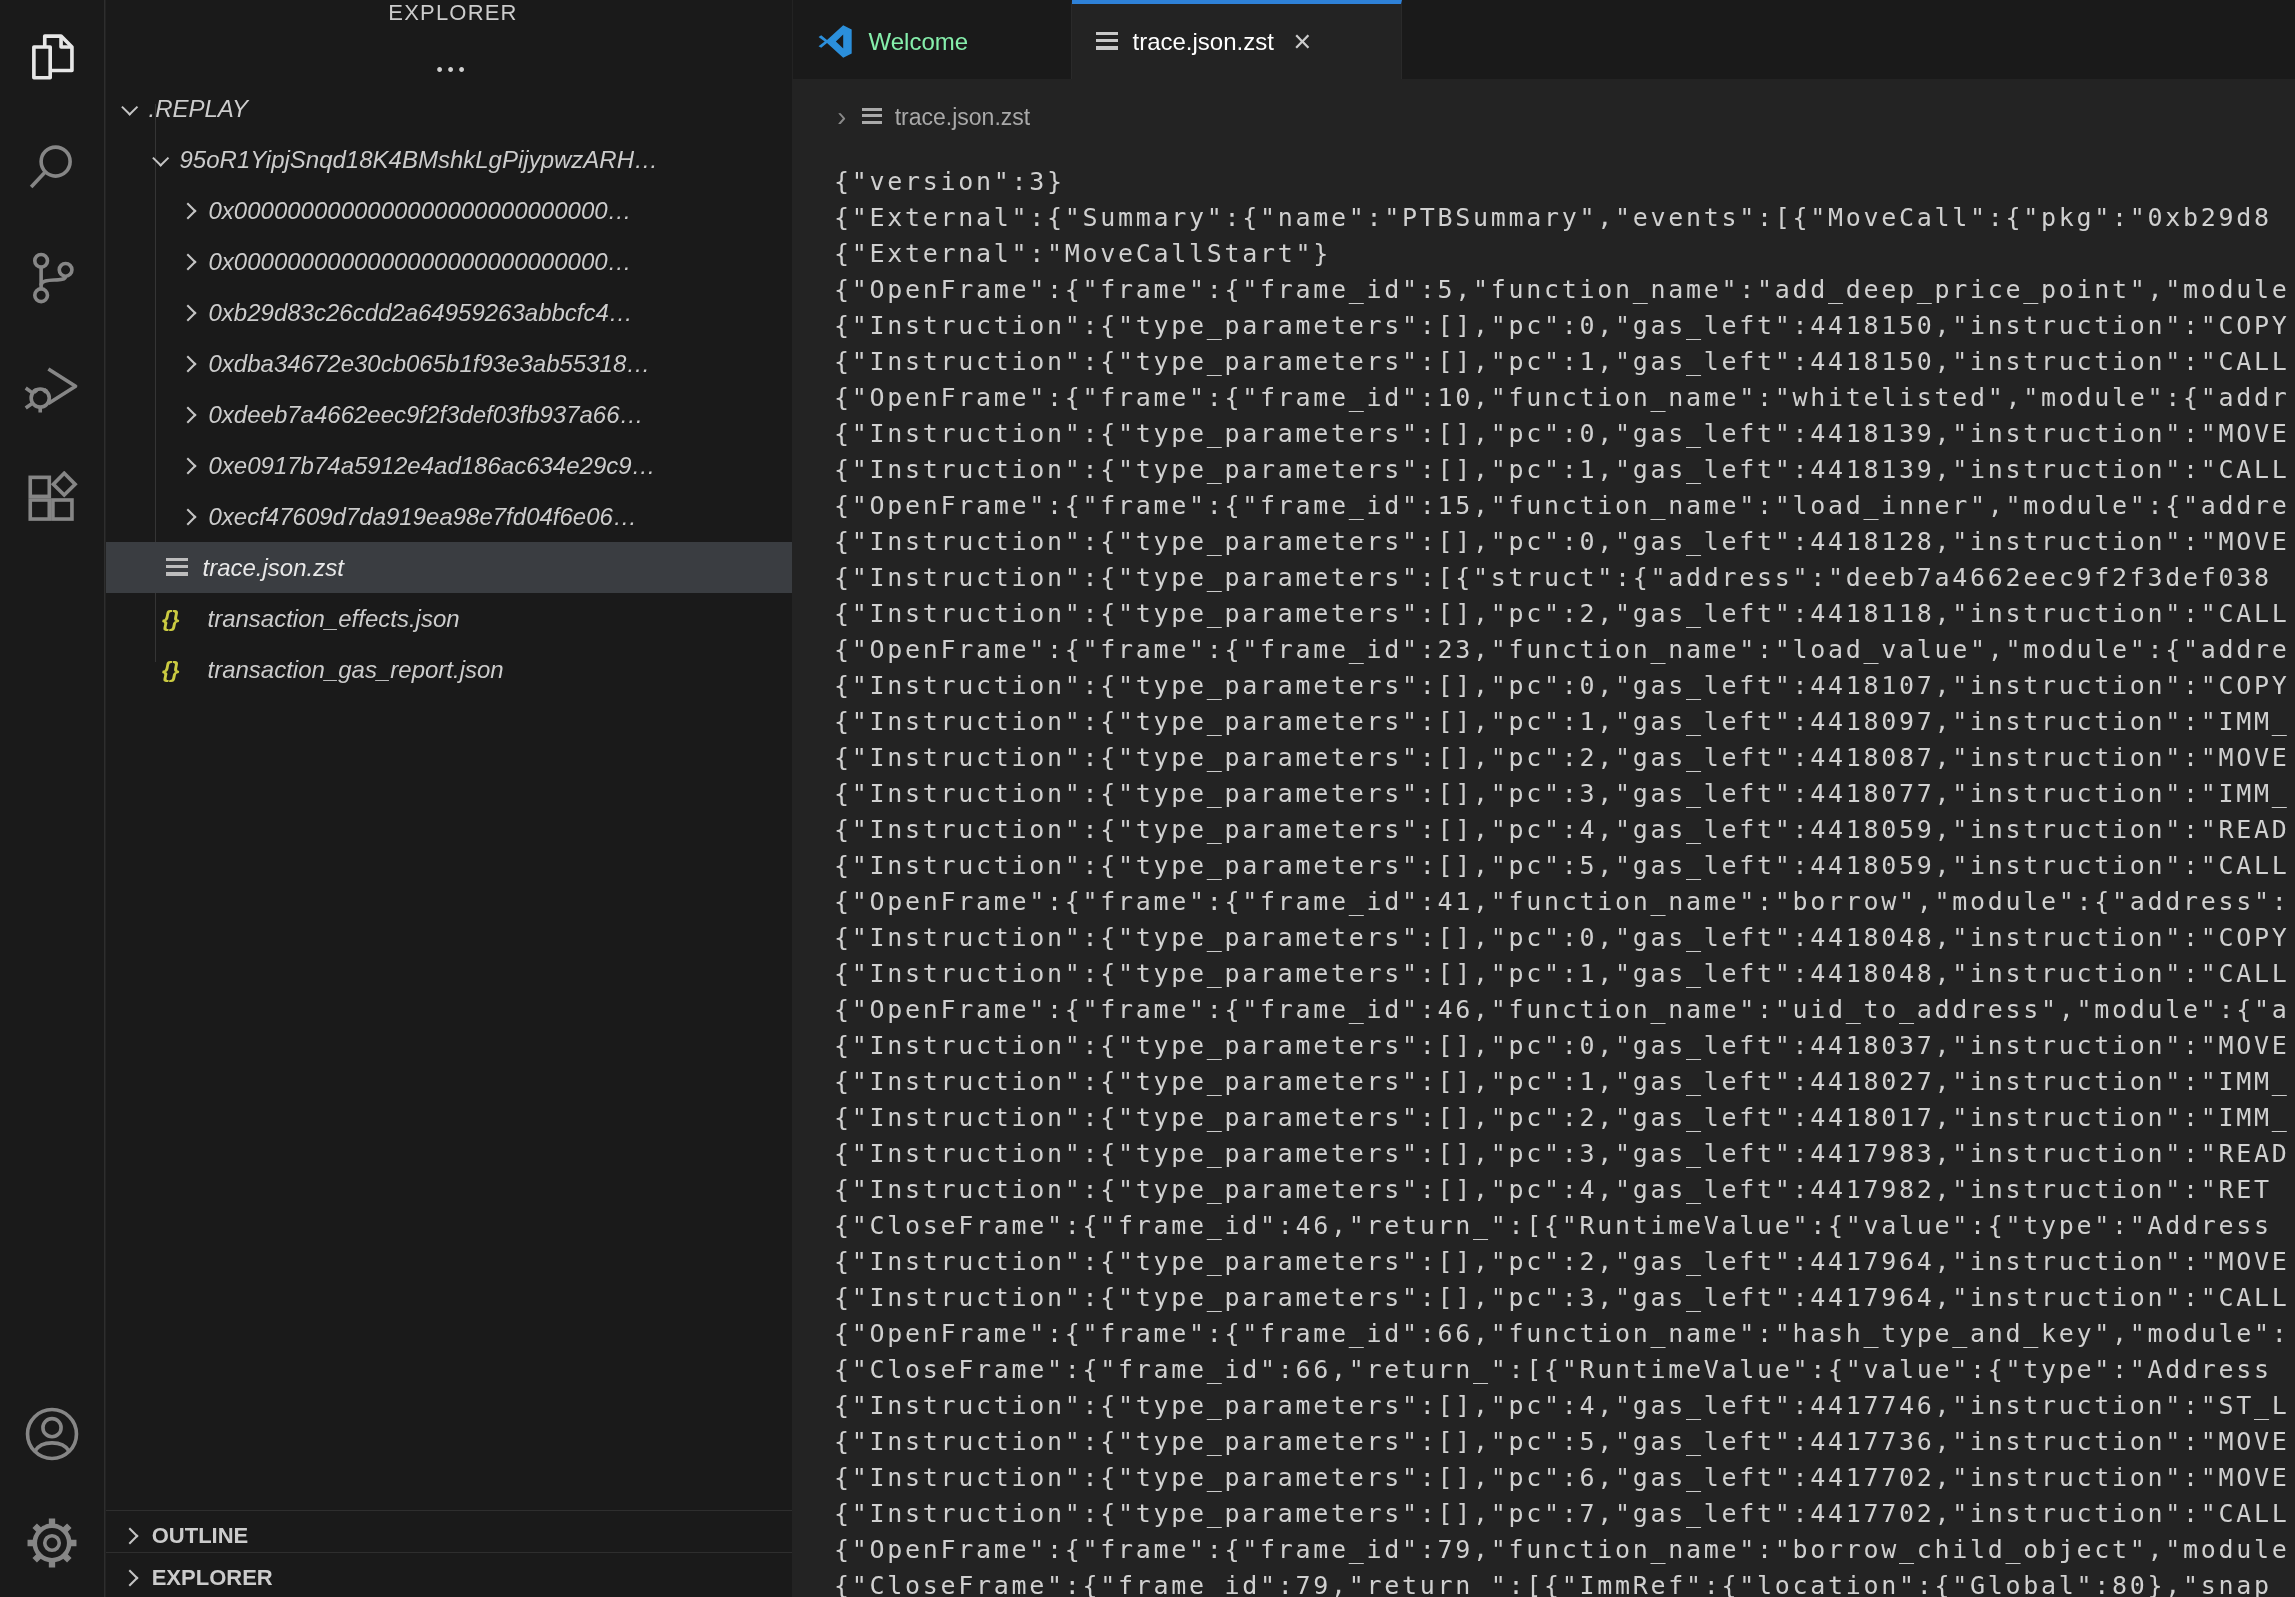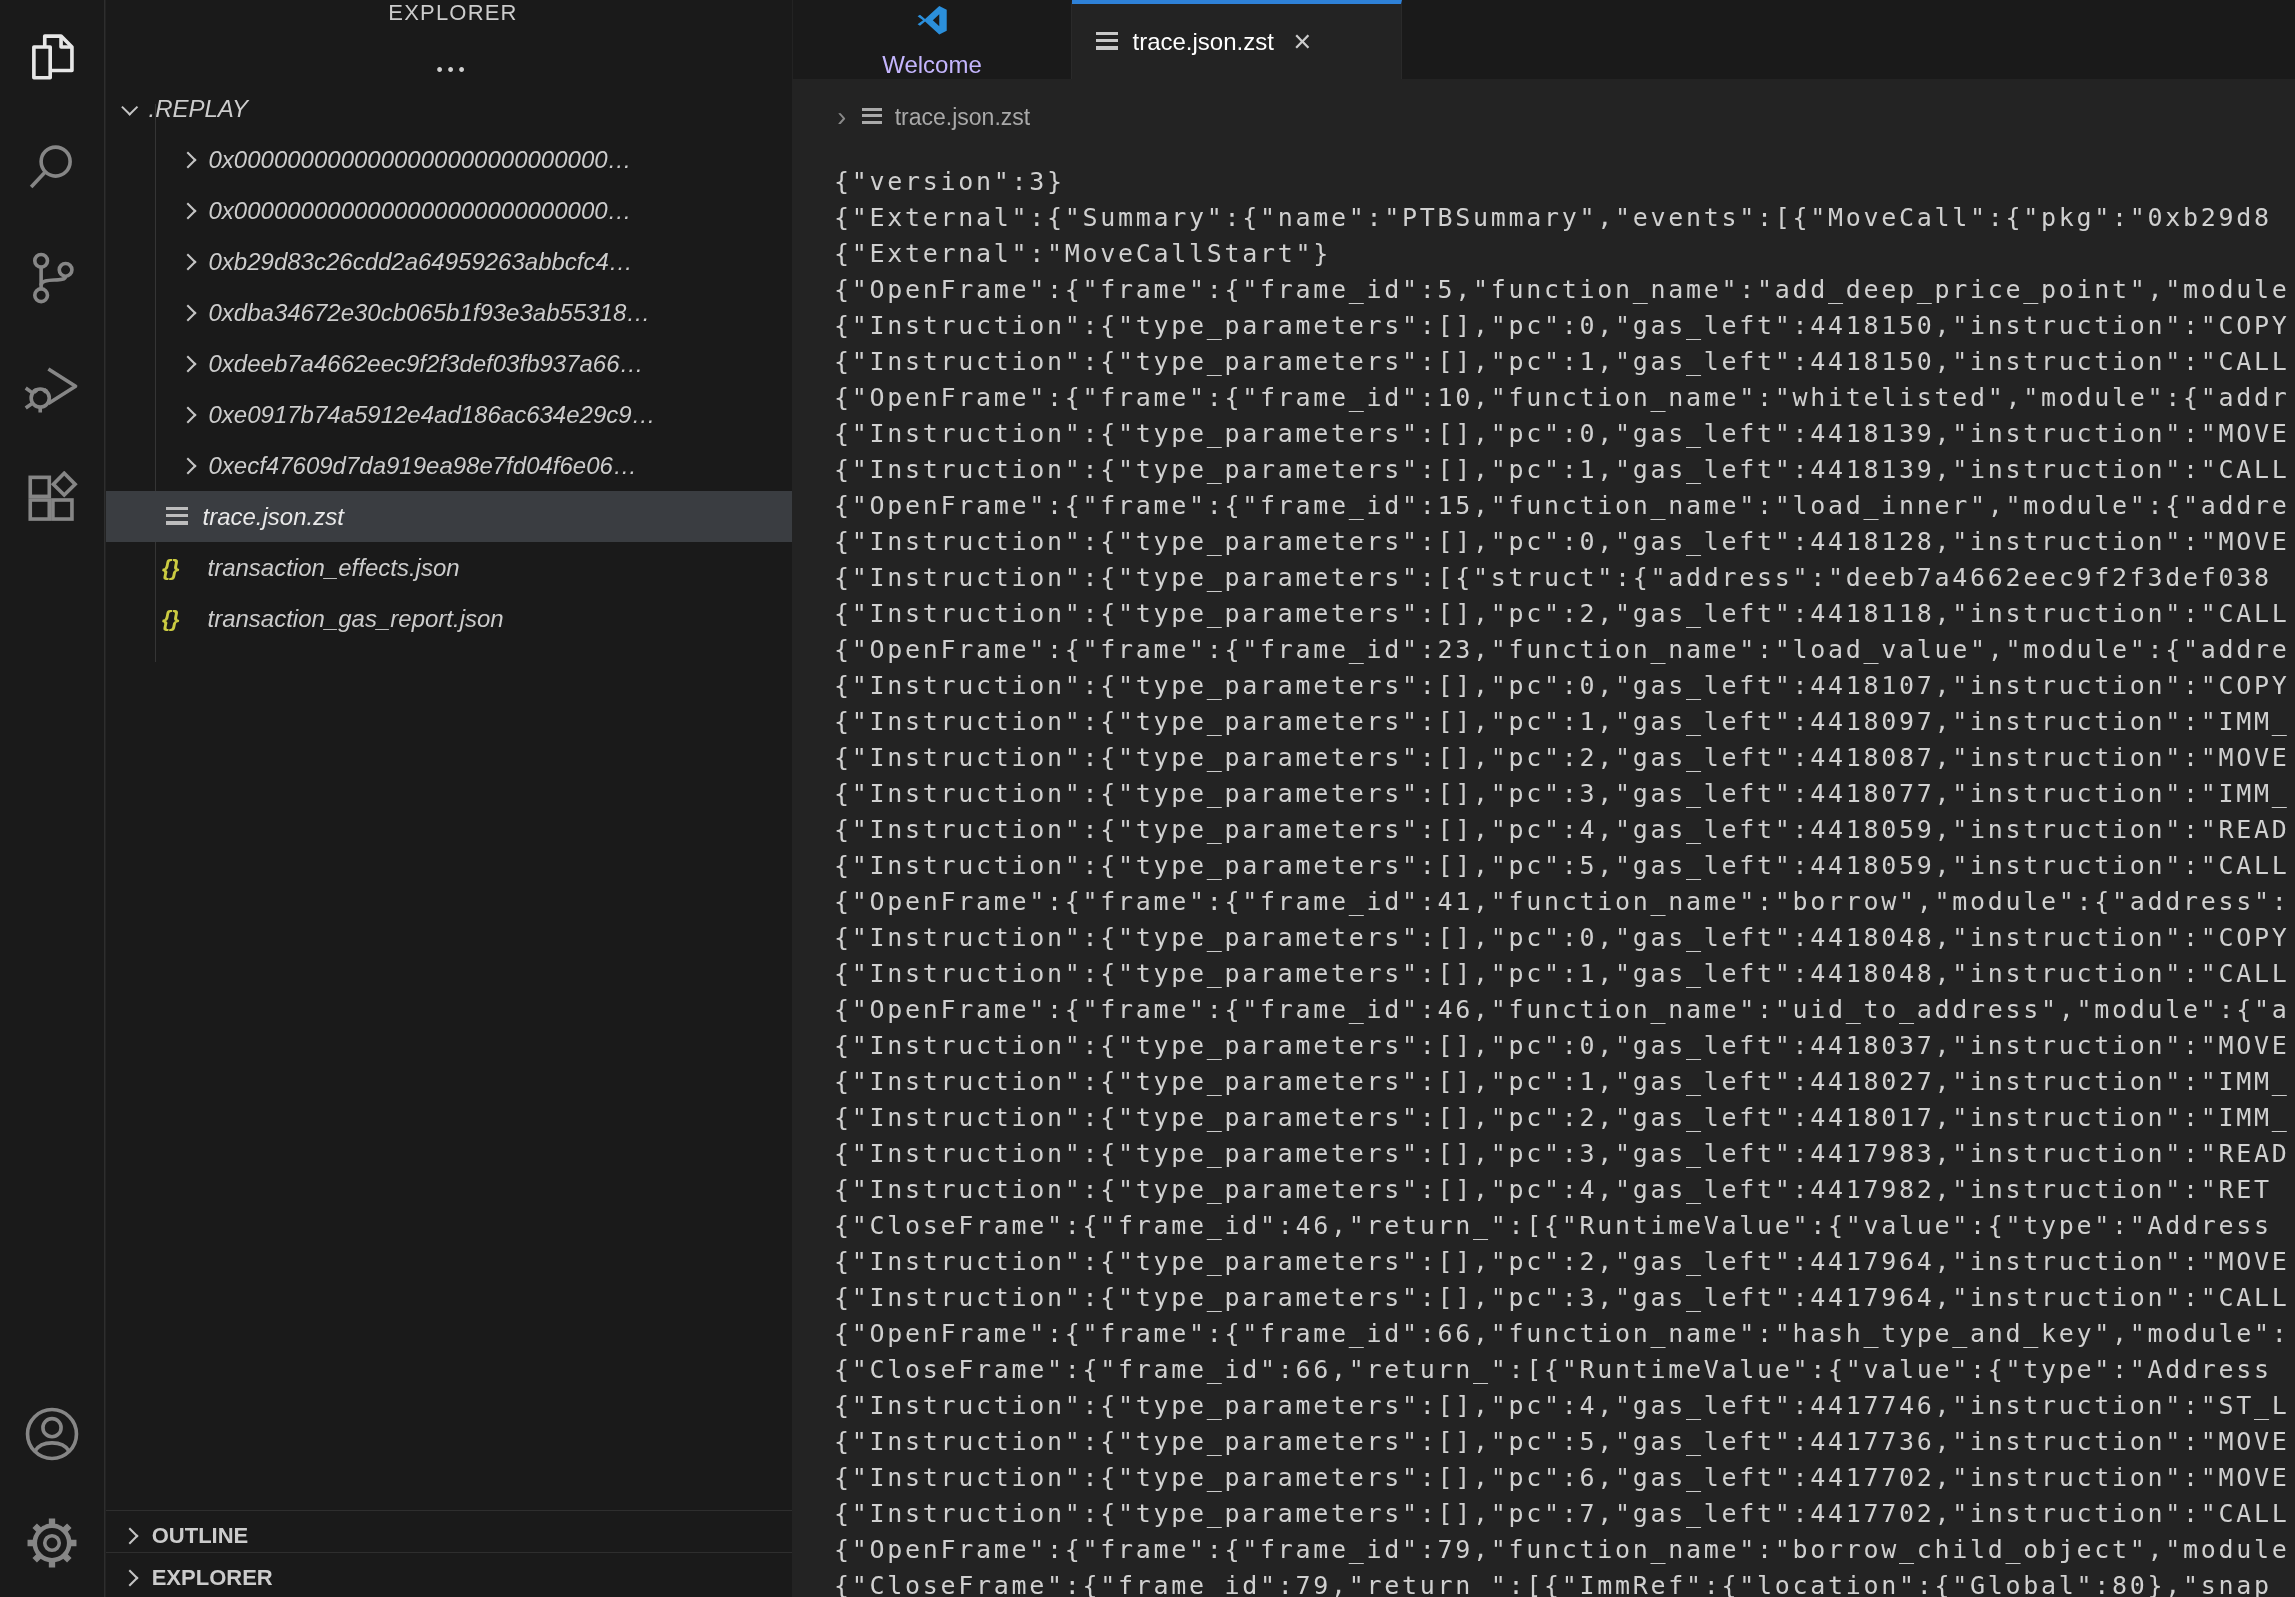--- a/index.html
+++ b/index.html
@@ -50,21 +50,21 @@
     display:flex; align-items:center; font-size:22px; font-weight:700; color:#cccccc; cursor:pointer; }
   .section .chev { margin-left:17.7px; }
   .section .slabel { margin-left:16px; }
   #section-outline { top:1486px;margin-top:24px; }
   #section-timeline { top:1552px; }
   
   .editor { position:absolute; left:793px; top:0; right:0; height:100%; background:#232323; }
   .tabbar { position:absolute; top:0; left:0; right:0; height:79px; background:#1a1a1a; display:flex; }
   .tab { display:flex; align-items:center; padding:0 24px; font-size:24px; gap:14.5px;
     border-right:0.8px solid #2a2a2a; cursor:pointer; border-top:4.8px solid transparent; }
-  .tab.inactive { color:#c4b5fd; background:#1a1a1a; width:279px;flex-direction:column; }
+  .tab.inactive { color:#86efac; background:#1a1a1a; width:279px; }
   .tab.active { color:#ffffff; background:#232323; width:330px; border-top:4.8px solid #2e81d8; }
   .tab .lines-icon { width:22px; height:20px;
     background:repeating-linear-gradient(to bottom,#c9c9c9 0 3.2px,transparent 3.2px 7.2px); }
   .tab .close { font-size:31px; color:#cccccc; margin-left:4.8px; line-height:1; }
   .tab svg.vsc { width:37px; height:37px; }
   .breadcrumb { position:absolute; top:79px; left:0; right:0; height:76px;
     display:flex; align-items:center; padding-left:41px; font-size:23px; color:#a9a9a9; gap:13px; }
   .breadcrumb .sep { font-size:27px; color:#8a8a8a; margin:0 3.2px; }
   .breadcrumb .lines-icon { width:19.3px; height:18.5px;
     background:repeating-linear-gradient(to bottom,#a9a9a9 0 2.8px,transparent 2.8px 6.4px); }
@@ -146,20 +146,25 @@
       <span class="sidebar-title">EXPLORER</span>
       <span class="ellipsis-btn">•••</span>
     </div>
     <div class="indent-guide"></div>
     <div class="tree">
 
     <div class="tree-row lvl0">
           <span class="chev down"></span>
 
           <span class="tlabel">.REPLAY</span>
+        </div>
+        <div class="tree-row lvl1">
+          <span class="chev down"></span>
+
+          <span class="tlabel">95oR1YipjSnqd18K4BMshkLgPijypwzARH…</span>
         </div>
         <div class="tree-row lvl2">
           <span class="chev right"></span>
 
           <span class="tlabel">0x0000000000000000000000000000…</span>
         </div>
         <div class="tree-row lvl2">
           <span class="chev right"></span>
 
           <span class="tlabel">0x0000000000000000000000000000…</span>

